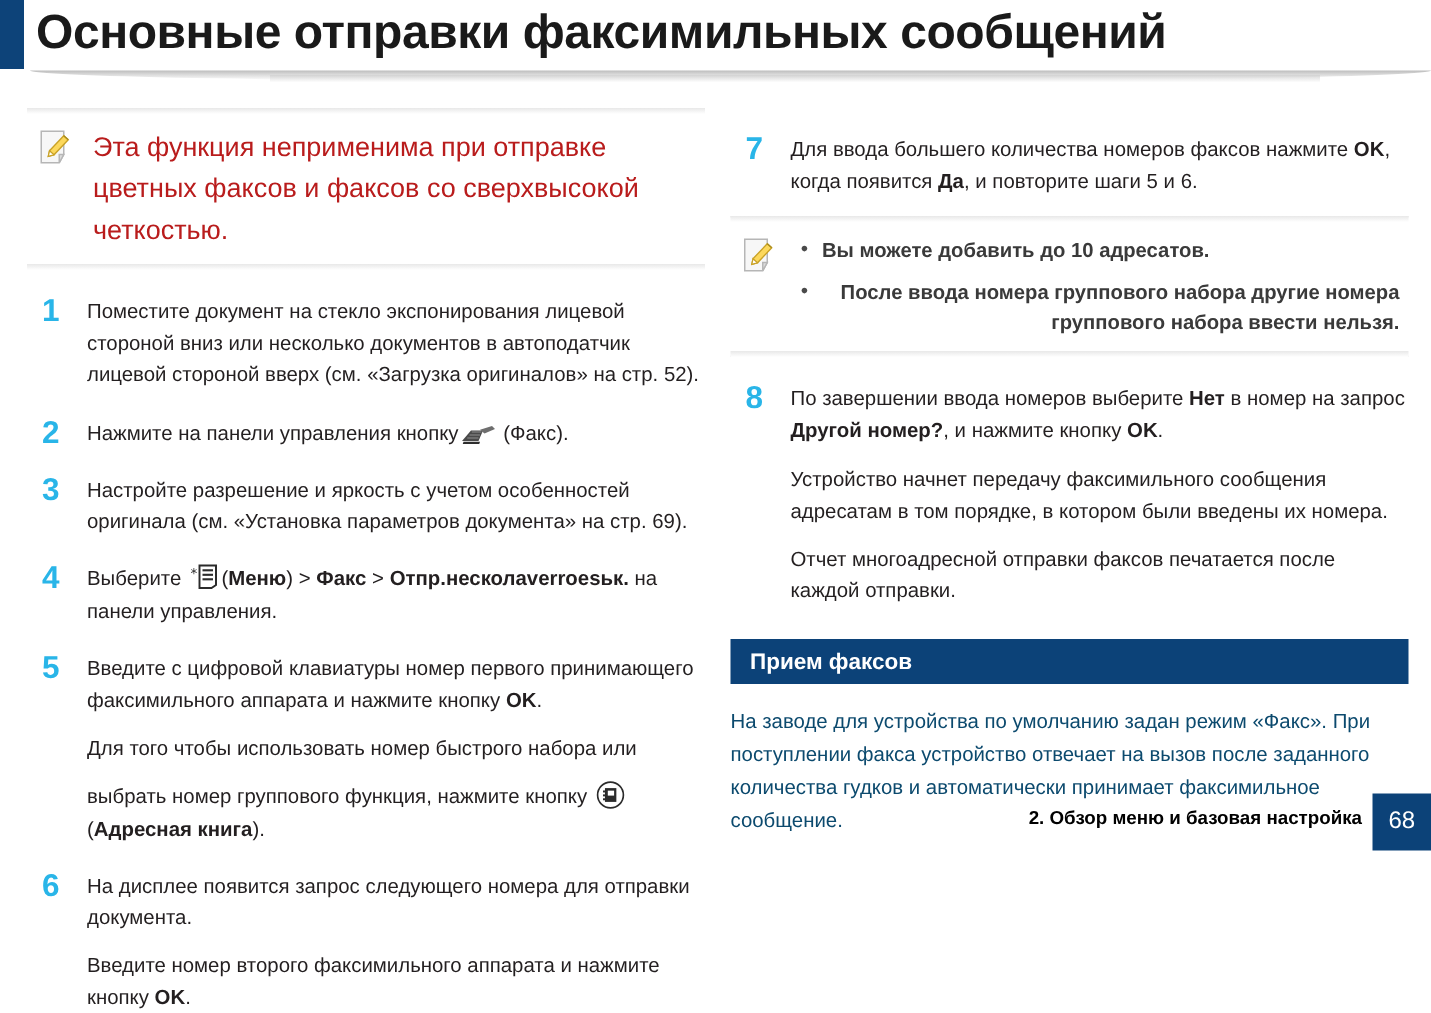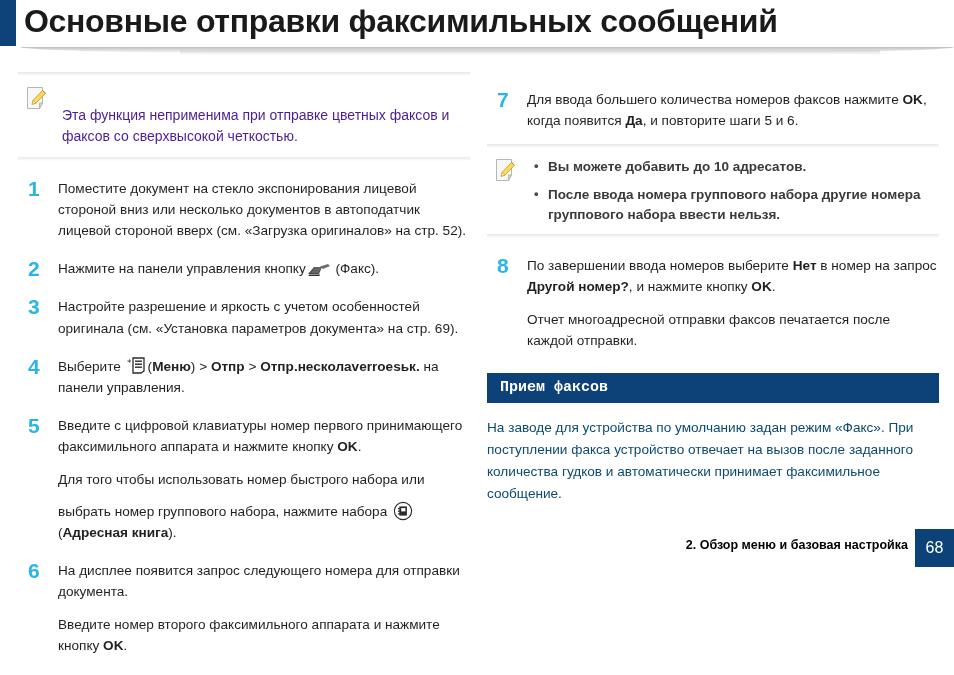--- a/index.html
+++ b/index.html
@@ -57,28 +57,28 @@
     background: linear-gradient(to bottom, #e8e8e8, #ffffff);
   }
   .note::after {
     content: ""; position: absolute; left: 0; right: 0; bottom: -1px; height: 4px;
     background: linear-gradient(to bottom, #e8e8e8, #ffffff);
   }
   .note-icon {
     position: absolute; left: 8px; top: 13px;
     width: 22px; height: 24px;
   }
-  .note-body { font-size: 14px; line-height: 1.52; color: #4c1d95; margin-top: 20px; }
+  .note-body { font-size: 18px; line-height: 1.52; color: #b91c1c; }
   .note-body p { margin: 0; }
   ul.note-list { margin: 0; padding: 0; list-style: none; }
   ul.note-list li {
     position: relative; padding-left: 17px; margin-bottom: 7px;
     font-size: 13.5px; line-height: 1.5; color: #3a3a3a; font-weight: bold;
   }
-  ul.note-list li:last-child { margin-bottom: 0; }
+  ul.note-list li:last-child { margin-bottom: 0; text-align: right; }
   ul.note-list li::before {
     content: "\2022"; position: absolute; left: 3px; top: -1px;
     font-size: 13px; color: #4a4a4a;
   }
 
   
   .steps { margin-top: 4px; }
   .step { position: relative; padding-left: 40px; margin-bottom: 13px; }
   .step-num {
     position: absolute; left: 10px; top: -2px;
@@ -98,21 +98,21 @@
 
   
   .section-bar {
     margin-top: 22px;
     background: #0c4278;
     height: 30px;
     display: flex; align-items: center;
     padding-left: 13px;
   }
   .section-bar-title {
-    color: #ffffff; font-size: 15px; font-weight: bold; font-family: Liberation Mono, monospace;
+    color: #ffffff; font-size: 15px; font-weight: bold;
   }
   .section-body {
     margin-top: 14px;
     font-size: 13.6px; line-height: 1.62; color: #0c4a6e;
   }
 
   
   .footer { position: absolute; right: 0; bottom: 0; height: 46px; width: 500px; }
   .footer-text {
     position: absolute; right: 46px; top: 11px;
@@ -184,29 +184,29 @@
         </div>
         <div class="step">
           <span class="step-num">4</span>
           <div class="step-text">
             <p><span>Выберите </span><span class="ic ic-menu"><svg viewBox="0 0 19 17" width="19" height="17">
                   <path d="M6 1 H17 V14 L14 16 H6 Z" fill="#fff" stroke="#2b2b2b" stroke-width="1.3"></path>
                   <rect x="8" y="3.5" width="7" height="1.4" fill="#2b2b2b"></rect>
                   <rect x="8" y="6.5" width="7" height="1.4" fill="#2b2b2b"></rect>
                   <rect x="8" y="9.5" width="7" height="1.4" fill="#2b2b2b"></rect>
                   <text x="0" y="9" font-size="9" font-family="DejaVu Sans, sans-serif" fill="#2b2b2b">*</text>
-                </svg></span><span>(</span><span class="b">Меню</span><span>) &gt; </span><span class="b">Отпр</span><span> &gt; </span><span class="b">Отпр.несколaverroesьк.</span><span> на панели управления.</span></p>
+                </svg></span><span>(</span><span class="b">Меню</span><span>) &gt; </span><span class="b">Факс</span><span> &gt; </span><span class="b">Отпр.несколaverroesьк.</span><span> на панели управления.</span></p>
           </div>
         </div>
         <div class="step">
           <span class="step-num">5</span>
           <div class="step-text">
             <p><span>Введите с цифровой клавиатуры номер первого принимающего факсимильного аппарата и нажмите кнопку </span><span class="b">OK</span><span>.</span></p>
             <p><span>Для того чтобы использовать номер быстрого набора или</span></p>
-            <p><span>выбрать номер группового набора, нажмите набора </span><span class="ic ic-addr"><svg viewBox="0 0 20 20" width="20" height="20">
+            <p><span>выбрать номер группового функция, нажмите кнопку </span><span class="ic ic-addr"><svg viewBox="0 0 20 20" width="20" height="20">
                   <circle cx="10" cy="10" r="8.6" fill="none" stroke="#2b2b2b" stroke-width="1.1"></circle>
                   <rect x="6.3" y="5.4" width="7.6" height="9.2" fill="#2b2b2b"></rect>
                   <rect x="8.2" y="7.1" width="4.2" height="3.3" fill="#ffffff"></rect>
                   <rect x="5" y="7" width="1.7" height="1.3" fill="#2b2b2b"></rect>
                   <rect x="5" y="9.6" width="1.7" height="1.3" fill="#2b2b2b"></rect>
                   <rect x="5" y="12.2" width="1.7" height="1.3" fill="#2b2b2b"></rect>
                 </svg></span><span> (</span><span class="b">Адресная книга</span><span>).</span></p>
           </div>
         </div>
         <div class="step">
@@ -244,20 +244,21 @@
           <li>Вы можете добавить до 10 адресатов.</li>
           <li>После ввода номера группового набора другие номера группового набора ввести нельзя.</li>
         </ul>
     </div>
 
     <div class="steps" style="margin-top:16px">
         <div class="step">
           <span class="step-num">8</span>
           <div class="step-text">
             <p><span>По завершении ввода номеров выберите </span><span class="b">Нет</span><span> в номер на запрос </span><span class="b">Другой номер?</span><span>, и нажмите кнопку </span><span class="b">OK</span><span>.</span></p>
+            <p><span>Устройство начнет передачу факсимильного сообщения адресатам в том порядке, в котором были введены их номера.</span></p>
             <p><span>Отчет многоадресной отправки факсов печатается после каждой отправки.</span></p>
           </div>
         </div>
       </div>
 
     <div class="section-bar">
       <span class="section-bar-title">Прием факсов</span>
     </div>
     <div class="section-body">На заводе для устройства по умолчанию задан режим «Факс». При поступлении факса устройство отвечает на вызов после заданного количества гудков и автоматически принимает факсимильное сообщение.</div>
   </div>

